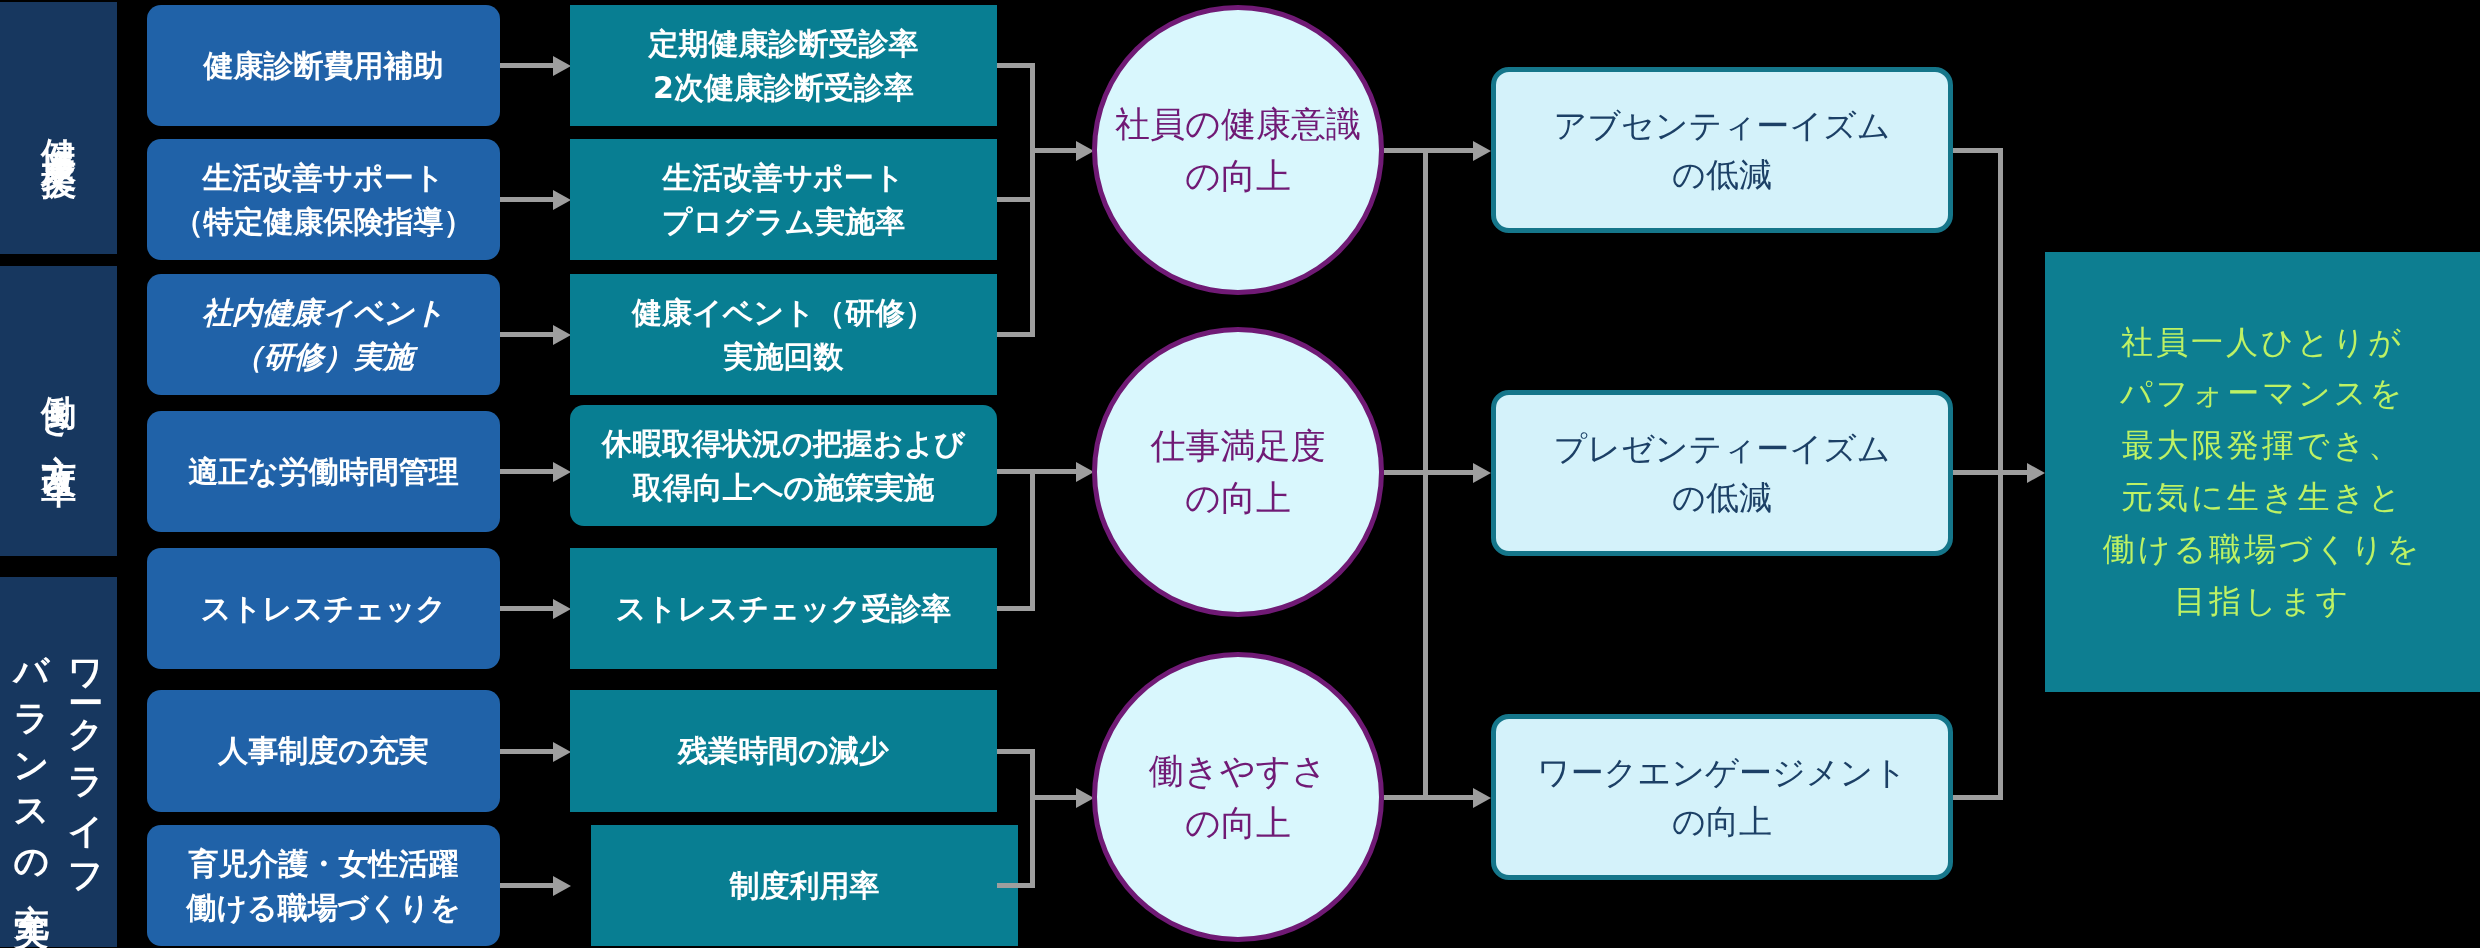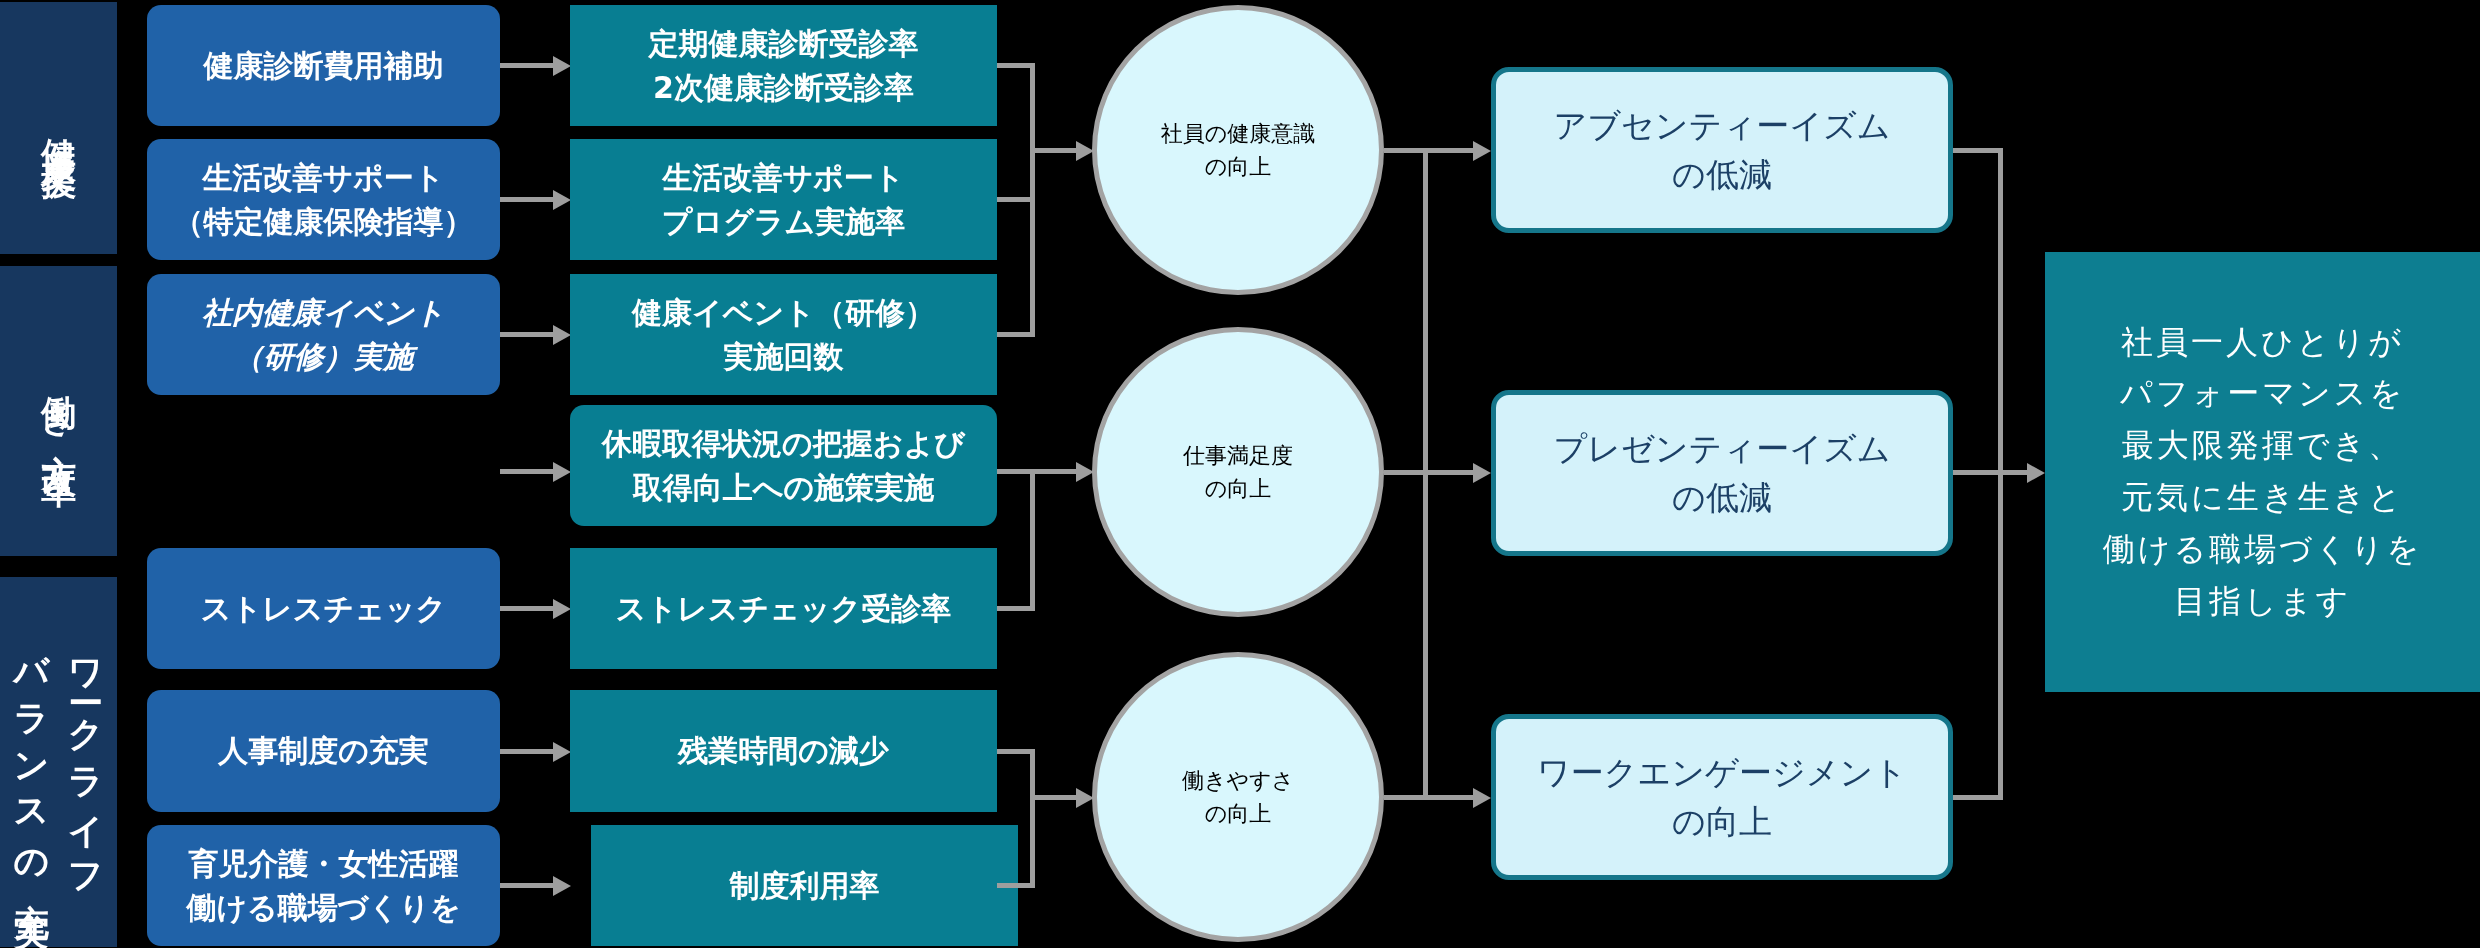--- a/index.html
+++ b/index.html
@@ -26,37 +26,37 @@
   
   .kpi{
     left:570px;width:427px;height:121px;background:#087e92;
     color:#fff;font-size:30px;font-weight:700;line-height:1.45;
     display:flex;align-items:center;justify-content:center;text-align:center;
     white-space:pre-line;
   }
   
   .outcome{
     left:1092px;width:292px;height:290px;border-radius:50%;
-    background:#d9f7fd;border:5px solid #a3a3a3;
-    color:#000000;font-size:22px;font-weight:500;line-height:1.5;
+    background:#d9f7fd;border:5px solid #701a75;
+    color:#701a75;font-size:35px;font-weight:500;line-height:1.5;
     display:flex;align-items:center;justify-content:center;text-align:center;
     white-space:pre-line;
   }
   
   .impact{
     left:1491px;width:462px;height:166px;border-radius:18px;
     background:#d4f2fa;border:5px solid #15768a;
     color:#1c4066;font-size:33px;font-weight:500;line-height:1.5;
     display:flex;align-items:center;justify-content:center;text-align:center;
     white-space:pre-line;
   }
   
   .goal{
     left:2045px;top:252px;width:435px;height:440px;background:#0d7e91;
-    color:#ffffff;font-size:32px;font-weight:500;line-height:1.62;letter-spacing:3px;
+    color:#bef264;font-size:32px;font-weight:500;line-height:1.62;letter-spacing:3px;
     display:flex;align-items:center;justify-content:center;text-align:center;
     white-space:pre-line;
   }
   
   .hline,.vline{background:#9e9e9e;}
   .hline{height:5px;}
   .vline{width:5px;}
   .head{
     width:0;height:0;
     border-top:10px solid transparent;border-bottom:10px solid transparent;
@@ -71,20 +71,21 @@
   <div class="abs cat" style="top:2px;height:252px;">健康支援</div>
   <div class="abs cat" style="top:266px;height:290px;">働き方改革</div>
   <div class="abs cat" style="top:577px;height:370px;">ワークライフ
 バランスの充実</div>
 
   <div class="abs measure" style="top:5px;">健康診断費用補助</div>
   <div class="abs measure" style="top:139px;">生活改善サポート
 （特定健康保険指導）</div>
   <div class="abs measure" style="top:274px;font-style:italic;">社内健康イベント
 （研修）実施</div>
+  <div class="abs measure" style="top:411px;">適正な労働時間管理</div>
   <div class="abs measure" style="top:548px;">ストレスチェック</div>
   <div class="abs measure" style="top:690px;height:122px;">人事制度の充実</div>
   <div class="abs measure" style="top:825px;">育児介護・女性活躍
 働ける職場づくりを</div>
 
   <div class="abs hline" style="left:500px;width:53px;top:63px;"></div>
   <div class="abs head" style="left:553px;top:56px;"></div>
   <div class="abs hline" style="left:500px;width:53px;top:197px;"></div>
   <div class="abs head" style="left:553px;top:190px;"></div>
   <div class="abs hline" style="left:500px;width:53px;top:332px;"></div>

